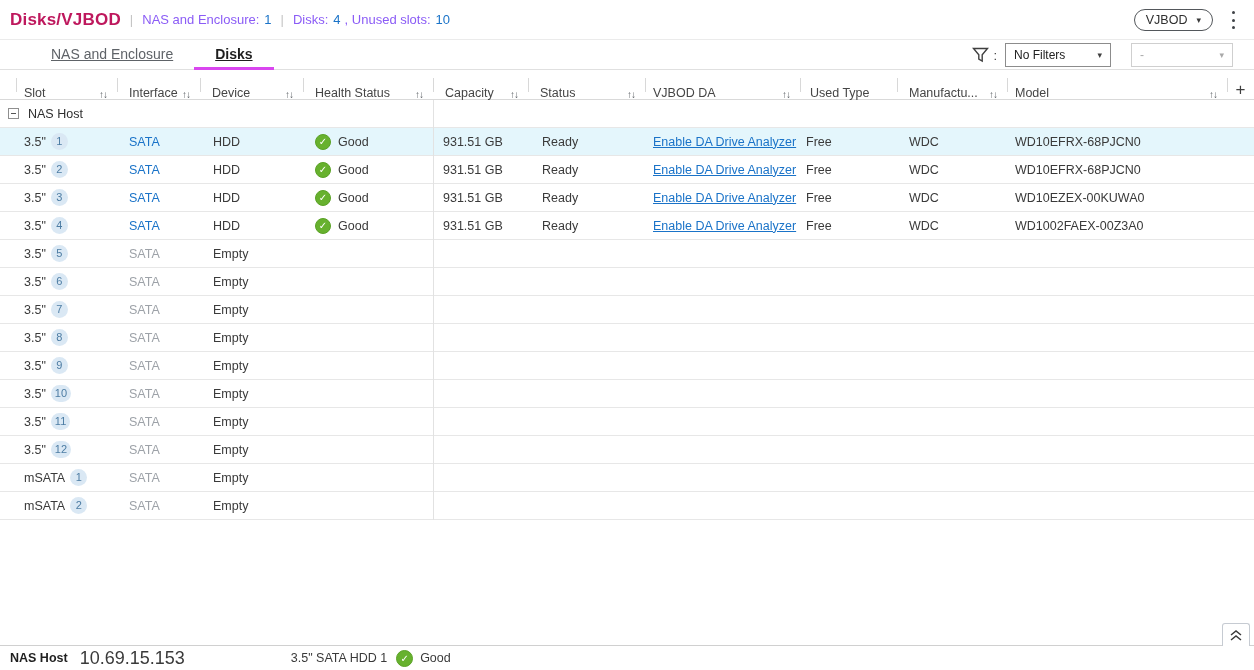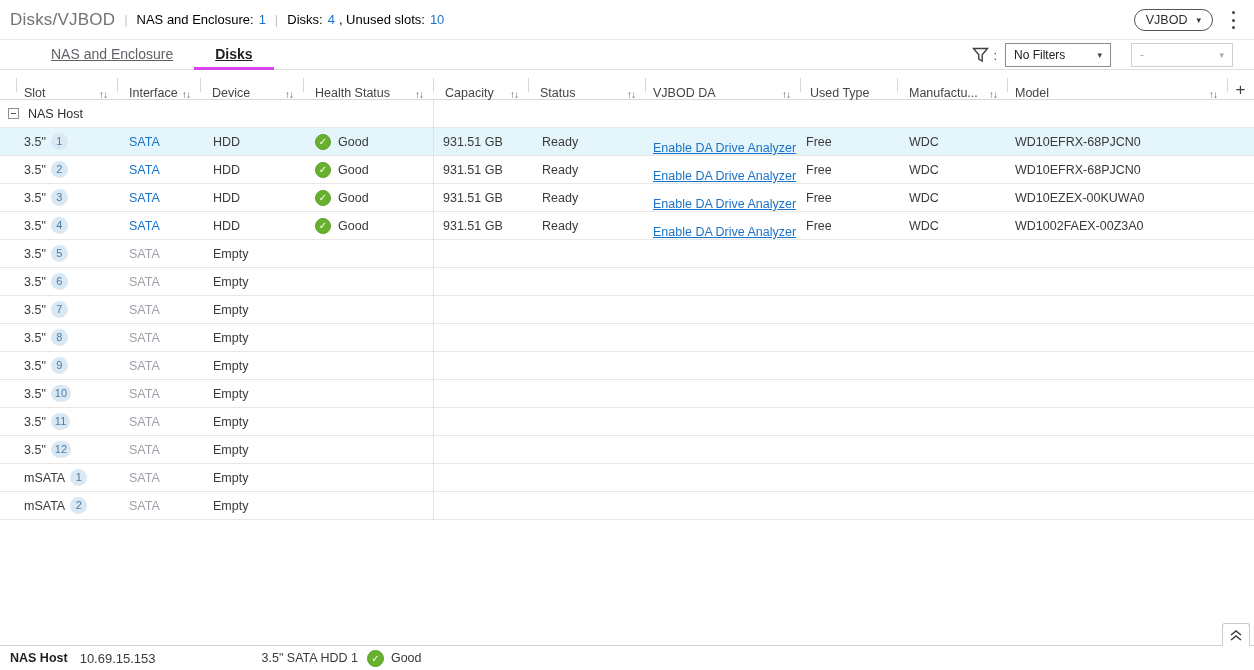--- a/index.html
+++ b/index.html
@@ -3,23 +3,23 @@
 <meta charset="utf-8">
 <style>
   * { margin:0; padding:0; box-sizing:border-box; }
   html,body { background:#fff; }
   body { font-family:"Liberation Sans","DejaVu Sans",sans-serif; color:#3a3a3a; }
   #app { position:relative; width:1254px; height:670px; background:#fff; overflow:hidden; }
 
   
   .titlebar { position:absolute; top:0; left:0; width:1254px; height:40px;
     border-bottom:1px solid #ebebeb; display:flex; align-items:center; padding-left:10px; }
-  .page-title { font-size:17px; font-weight:normal; color:#737373; letter-spacing:.2px; }
+  .page-title { font-size:17px; font-weight:bold; color:#be185d; letter-spacing:.2px; }
   .tsep { color:#c4c4c4; font-size:13px; margin:0 9px; }
-  .sub { font-size:13px; color:#000000; }
+  .sub { font-size:13px; color:#8b5cf6; }
   .sub.blue { color:#1a73c8; margin-left:5px; }
   .sub.lbl { margin-left:0; }
   .pill-btn { position:absolute; right:41px; top:9px; height:22px; border:1.5px solid #53575b;
     border-radius:11px; background:#fff; display:flex; align-items:center; padding:0 11px;
     font-size:12.5px; color:#2f2f2f; cursor:pointer; }
   .pill-caret { font-size:9px; color:#3a3a3a; margin-left:9px; }
   .kebab { position:absolute; right:16px; top:11px; width:10px; height:18px; display:flex;
     flex-direction:column; align-items:center; justify-content:space-between; cursor:pointer; }
   .kebab i { width:3px; height:3px; border-radius:50%; background:#3f4347; }
 
@@ -57,38 +57,38 @@
   .trow { height:28px; border-bottom:1px solid #e7e7e7; cursor:pointer; background:#fff; }
   .trow.selected { background:#e4f6fc; }
   .cell { display:flex; align-items:center; font-size:12.5px; color:#3a3a3a; overflow:hidden; white-space:nowrap; }
   .c-slot { padding-left:24px; }
   .c-interface { padding-left:12px; color:#1a73c8; }
   .trow.not-populated .c-interface { color:#9da2a8; }
   .c-device { padding-left:13px; }
   .c-health { padding-left:12px; }
   .c-capacity { padding-left:10px; }
   .c-status { padding-left:14px; }
-  .c-ulink { padding-left:8px;align-items:flex-end; }
+  .c-ulink { padding-left:8px; }
   .c-usedtype { padding-left:6px; }
   .c-manufacturer { padding-left:12px; }
   .c-model { padding-left:8px; }
   .slot-badge { display:inline-block; min-width:17px; height:17px; border-radius:9px; background:#dae8f4;
     color:#4c7ca3; font-size:11px; line-height:17px; text-align:center; padding:0 4px; margin-left:5px; }
   .okicon { width:16px; height:16px; border-radius:50%; background:#67b12e; color:#fff; font-size:10px;
     font-weight:bold; display:flex; align-items:center; justify-content:center; margin-right:7px; flex:0 0 16px;
     border:1px solid #5aa226; }
   .ulink-a { color:#1a73c8; text-decoration:underline; cursor:pointer; }
 
   .vline { position:absolute; left:433px; top:100px; width:1px; height:420px; background:#e2e2e2; }
 
   
   .footer { position:absolute; left:0; top:645px; width:1254px; height:25px; border-top:1px solid #d0d0d0;
     background:#fff; display:flex; align-items:center; padding-left:10px; }
   .f-host { font-size:12.5px; font-weight:bold; color:#1f1f1f; }
-  .f-ip { font-size:13px; color:#3a3a3a; margin-left:12px;text-align:center; }
+  .f-ip { font-size:18px; color:#3a3a3a; margin-left:12px;text-align:center; }
   .f-slot { font-size:12.5px; color:#3a3a3a; margin-left:106px; }
   .f-ok { margin-left:9px; margin-right:0; width:17px; height:17px; flex:0 0 17px; }
   .f-good { font-size:12.5px; color:#3a3a3a; margin-left:7px; }
   .collapse-btn { position:absolute; right:4px; bottom:24px; width:28px; height:23px; background:#fff;
     border:1px solid #c6cbd2; border-bottom:none; border-radius:3px 3px 0 0; display:flex; align-items:center;
     justify-content:center; cursor:pointer; z-index:3; }
 </style>
 </head>
 <body>
 

